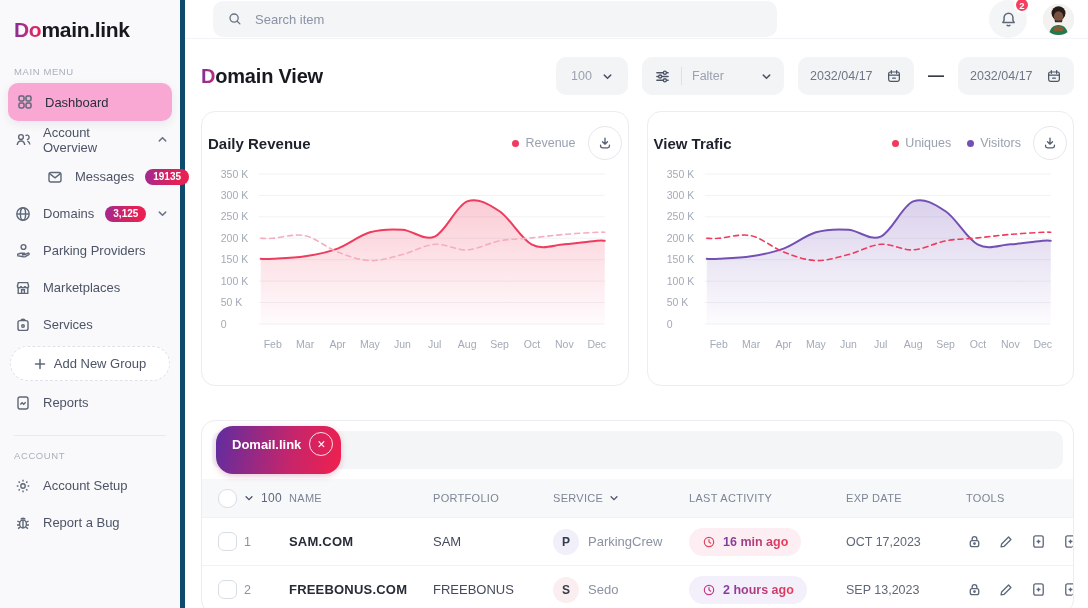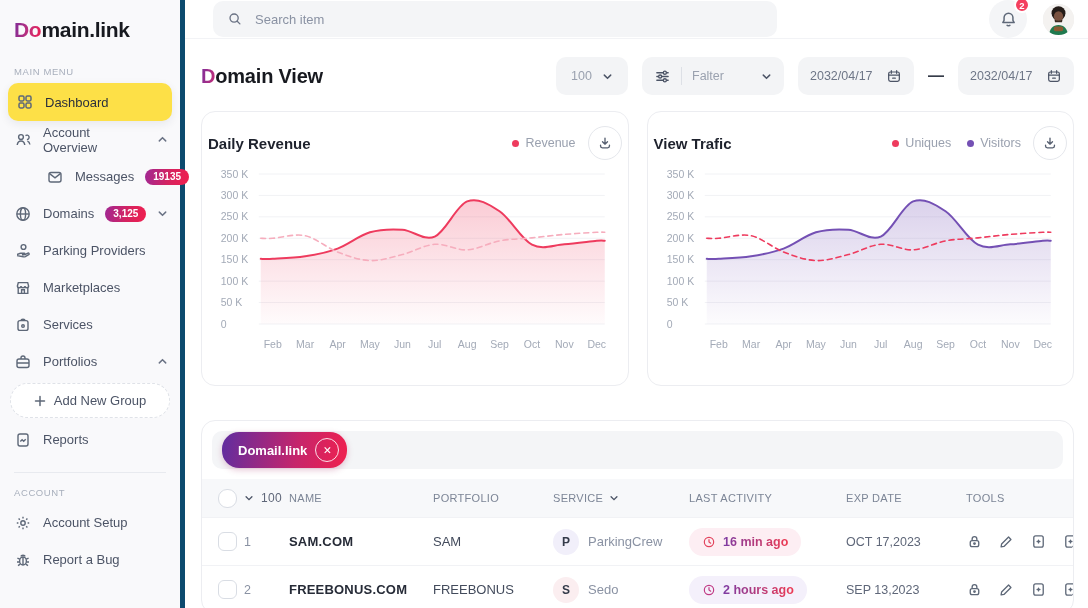--- a/index.html
+++ b/index.html
@@ -5,21 +5,21 @@
   html,body{margin:0;padding:0;width:1088px;height:608px;overflow:hidden;background:#fff;
     font-family:"Liberation Sans",sans-serif;-webkit-font-smoothing:antialiased;}
   .app{display:flex;width:1088px;height:608px;}
   
   .sidebar{width:185px;min-width:185px;height:100%;background:#F9F9FB;border-right:5px solid #0c4a6e;box-sizing:border-box;padding-top:14px;}
   .logo{padding:4px 14px 10px;font-size:21px;font-weight:800;letter-spacing:-0.3px;color:#17191F;}
   .logo .grad{background:linear-gradient(100deg,#7B2E9B 0%,#C62E77 60%,#ED1C4F 100%);-webkit-background-clip:text;background-clip:text;color:transparent;}
   .sec-label{font-size:9.5px;letter-spacing:.6px;color:#A8AFBC;padding:14px 14px 6px;}
   .s-item{display:flex;align-items:center;gap:11px;height:37px;padding:0 12px 0 14px;color:#4C5466;font-size:13px;cursor:pointer;}
   .s-item .lbl{flex:1;}
-  .s-item.active{background:#fde047;margin:0 8px;padding:0 8px 0 8px;border-radius:10px;box-shadow:0 3px 10px rgba(30,35,60,.08);color:#2A2F3C;font-weight:500;height:38px;}
+  .s-item.active{background:#f9a8d4;margin:0 8px;padding:0 8px 0 8px;border-radius:10px;box-shadow:0 3px 10px rgba(30,35,60,.08);color:#2A2F3C;font-weight:500;height:38px;}
   .s-item.child{padding-left:46px;}
   .badge{background:linear-gradient(100deg,#A02894 0%,#D6235F 55%,#F01F4E 100%);color:#fff;font-size:10px;font-weight:600;border-radius:10px;padding:3px 8px;line-height:1;}
   .chev{color:#6B7385;display:flex;}
   .add-group{margin:3px 10px;height:33px;border:1.5px dashed #DFE2E8;background:#fff;border-radius:18px;display:flex;align-items:center;justify-content:center;gap:8px;color:#4C5466;font-size:13px;cursor:pointer;}
   .divider{height:1px;background:#E8EAEF;margin:14px 14px 0;}
   .icon{display:inline-flex;color:#5E6878;}
   
   .main{flex:1;display:flex;flex-direction:column;min-width:0;}
   .topbar{height:54px;display:flex;align-items:center;padding:0 14px 0 28px;border-bottom:1px solid #F2F3F6;box-sizing:border-box;}
   .search{width:564px;height:36px;background:#F4F5F7;border-radius:10px;display:flex;align-items:center;gap:10px;padding:0 14px;box-sizing:border-box;}
@@ -47,21 +47,21 @@
   .chart-head{display:flex;align-items:center;margin-bottom:6px;}
   .chart-title{font-size:15px;font-weight:700;color:#1E222D;}
   .legend{margin-left:auto;display:flex;align-items:center;gap:16px;margin-right:12px;}
   .leg-item{display:flex;align-items:center;gap:6px;font-size:12.5px;color:#9AA1AF;cursor:pointer;}
   .dot{width:7px;height:7px;border-radius:50%;background:#EE3B5E;}
   .dl-btn{width:34px;height:34px;border:1px solid #E5E7EC;border-radius:50%;background:#fff;display:flex;align-items:center;justify-content:center;color:#565F70;cursor:pointer;}
   .chart-svg{width:100%;height:200px;display:block;font-family:"Liberation Sans",sans-serif;}
   
   .table-card{margin-top:34px;border:1px solid #ECEDF1;border-radius:14px;overflow:hidden;}
   .chip-bar{margin:10px;height:38px;background:#F4F5F7;border-radius:10px;display:flex;align-items:center;}
-  .chip{position:relative;left:10px;height:36px;border-radius:17px;background:linear-gradient(100deg,#5F2DA0 0%,#C6256B 60%,#F0204E 100%);color:#fff;display:flex;align-items:center;gap:8px;padding:0 8px 0 16px;font-size:13px;font-weight:600;cursor:pointer;box-shadow:0 2px 6px rgba(160,30,90,.25);}
+  .chip{position:relative;left:4px;height:36px;border-radius:17px;background:linear-gradient(100deg,#5F2DA0 0%,#C6256B 60%,#F0204E 100%);color:#fff;display:flex;align-items:center;gap:8px;padding:0 8px 12px 16px;font-size:13px;font-weight:600;cursor:pointer;box-shadow:0 2px 6px rgba(160,30,90,.25);}
   .chip-x{width:22px;height:22px;border:1.3px solid rgba(255,255,255,.85);border-radius:50%;display:flex;align-items:center;justify-content:center;font-size:10.5px;font-weight:400;cursor:pointer;}
   .trow{display:grid;grid-template-columns:71px 144px 120px 136px 157px 120px 1fr;align-items:center;padding:0 0 0 16px;}
   .thead{background:#F7F8FA;height:38px;color:#7C8596;font-size:11px;letter-spacing:.3px;}
   .th{display:flex;align-items:center;gap:6px;}
   .tbody-row{height:47px;border-top:1px solid #F1F2F5;font-size:13px;color:#434B5C;}
   .cb{width:17px;height:17px;border:1.5px solid #D9DDE4;border-radius:6px;background:#fff;cursor:pointer;}
   .first-col{display:flex;align-items:center;gap:7px;}
   .rownum{color:#8A92A3;font-size:12.5px;}
   .dname{font-weight:700;color:#23283394;letter-spacing:.2px;color:#262B37;}
   .svc{display:flex;align-items:center;gap:9px;}
@@ -170,34 +170,20 @@
       <span class="icon">
         <svg width="18" height="18" viewBox="0 0 18 18" fill="none" stroke="currentColor" stroke-width="1.4">
             <rect x="4" y="4.6" width="10" height="9.8" rx="2"></rect>
             <path d="M7 4.6c0-1.8 4-1.8 4 0"></path>
             <circle cx="9" cy="10" r="1.3"></circle>
           </svg>
       </span>
       <span class="lbl">Services</span>
     </div>
 
-    <div class="s-item">
-      <span class="icon">
-        <svg width="18" height="18" viewBox="0 0 18 18" fill="none" stroke="currentColor" stroke-width="1.4">
-            <rect x="3" y="6" width="12" height="8.5" rx="2"></rect>
-            <path d="M7 6V5a2 2 0 0 1 4 0v1M3 10h12"></path>
-          </svg>
-      </span>
-      <span class="lbl">Portfolios</span>
-      <span class="chev">
-        <svg width="11" height="11" viewBox="0 0 12 12" fill="none" stroke="currentColor" stroke-width="1.6" stroke-linecap="round">
-            <path d="M2.5 7.5 6 4l3.5 3.5"></path>
-          </svg>
-      </span>
-    </div>
 
     <div class="add-group">
       <span class="icon">
         <svg width="12" height="12" viewBox="0 0 12 12" fill="none" stroke="currentColor" stroke-width="1.5" stroke-linecap="round">
             <path d="M6 1.5v9M1.5 6h9"></path>
           </svg>
       </span>
       <span>Add New Group</span>
     </div>
 

